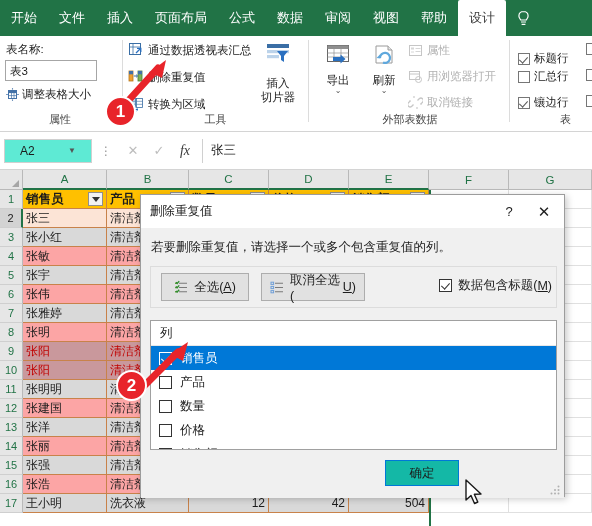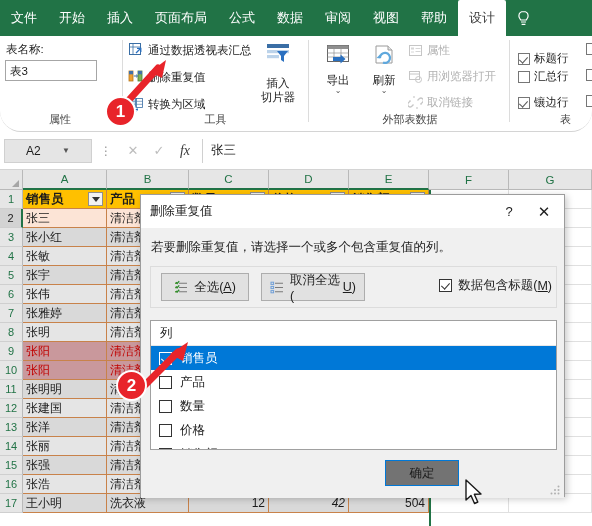--- a/index.html
+++ b/index.html
@@ -20,21 +20,21 @@
     height: 36px; padding: 0 11px; color: #fff; font-size: 13px;
     display: flex; align-items: center; justify-content: center;
     white-space: nowrap; cursor: default;
   }
   .rtab.active { background: #fff; color: #3c3c3c; border-radius: 2px 2px 0 0; }
   .rtab.lamp { color: #fff; font-size: 15px; padding: 0 10px; }
 
   
   .ribbon-body {
     position: absolute; left: 0; top: 36px; width: 592px; height: 96px;
-    background: #fff; border-bottom: 1px solid #d4d4d4; border-radius: 21px;
+    background: #fff; border-bottom: 1px solid #d4d4d4;
   }
   .rb-sep {
     position: absolute; top: 4px; width: 1px; height: 82px; background: #dcdcdc;
   }
   .grp-label {
     position: absolute; font-size: 11px; color: #444; text-align: center;
     white-space: nowrap;
   }
 
   
@@ -92,21 +92,21 @@
 
   
   .fbar {
     position: absolute; left: 0; top: 132px; width: 592px; height: 38px;
     background: #fff; border-bottom: 1px solid #d4d4d4;
     display: flex; align-items: center;
   }
   .namebox {
     margin-left: 4px; width: 88px; height: 24px; border: 1px solid #d0d0d0;
     display: flex; align-items: center; justify-content: space-between;
-    padding: 0 21px; font-size: 12px; color: #1c1c1c; background: #e5e5e5;
+    padding: 0 15px; font-size: 12px; color: #1c1c1c; background: #5eead4;
   }
   .namebox .cr { font-size: 8px; color: #555; }
   .fb-dots { margin: 0 8px; color: #999; font-size: 12px; letter-spacing: 0; }
   .fb-ic { width: 26px; text-align: center; font-size: 13px; color: #bdbdbd; }
   .fb-ic.fx { color: #3a3a3a; font-style: italic; font-family: "Liberation Serif", serif; font-size:14px;}
   .fb-input {
     flex: 1; height: 24px; border-left: 1px solid #d0d0d0; margin-left: 4px;
     display: flex; align-items: center; padding-left: 8px;
     font-size: 12.5px; color: #1c1c1c;
   }
@@ -146,21 +146,21 @@
     font-size: 12px; color: #1c1c1c; padding: 0 3px;
     display: flex; align-items: center; overflow: hidden; white-space: nowrap;
   }
   .gcell.num { justify-content: flex-end; }
   .gcell.tbl { border-right: 1px solid #c8824a; border-bottom: 1px solid #c8824a; }
   .gcell.hdr {
     background: #ffc000; font-weight: bold; font-size: 12.5px; color: #1c1c1c;
     border-right: 1px solid #c8824a; border-bottom: 1px solid #c8824a;
   }
   .gcell.band-a { background: #d9d9d9; }
-  .gcell.band-b { background: #e5e5e5; }
+  .gcell.band-b { background: #fca5a5; }
   .gcell.dup { background: #c9989c; color: #c00000; }
   .gcell.active { background: #fce4d6; }
   .gcell.empty { background: #fff; border-right: 1px solid #e0e0e0; border-bottom: 1px solid #e0e0e0; }
   .tbl-right-edge { position:absolute; width:2px; background:#217346; }
 
   .filter-btn {
     margin-left: auto; width: 15px; height: 14px; background: #f2f2f2;
     border: 1px solid #8f8f8f; display: flex; align-items: center;
     justify-content: center; flex: none;
   }
@@ -216,45 +216,45 @@
   }
   .lb-item.sel { background: #0078d7; color: #fff; }
   .lb-item .cbx { width: 13px; height: 13px; margin-right: 8px; border-color:#333; }
   .lb-item.sel .cbx { border-color:#fff; background:#0078d7; }
   .lb-item.sel .cbx.on::after { border-color:#fff; left:3px; }
 
   .foot-btn {
     position: absolute; width: 74px; height: 26px; font-size: 12.5px;
     display: flex; align-items: center; justify-content: center; color: #1c1c1c;
   }
-  .foot-btn.primary { border: 1px solid #0078d7; background: #737373; }
+  .foot-btn.primary { border: 1px solid #0078d7; background: #14b8a6; }
   .foot-btn.normal { border: 1px solid #adadad; background: #e1e1e1; }
   .resz-grip { position: absolute; right: 3px; bottom: 3px; width: 11px; height: 11px; }
 
   
   .badge {
     position: absolute; width: 31px; height: 31px; border-radius: 50%;
     background: #e8242a; color: #fff; font-size: 17px; font-weight: bold;
     display: flex; align-items: center; justify-content: center;
     border: 2px solid #fff; z-index: 60;
   }
   .arrow-svg { position: absolute; z-index: 59; pointer-events: none; }
   .cursor-svg { position: absolute; z-index: 70; pointer-events: none; }
 </style>
 </head>
 <body>
 
 <div id="app">
 
   <div class="ribbon-tabs">
     <div class="rtab">
+        <span>开始</span>
+      </div>
+    <div class="rtab">
         <span>文件</span>
-      </div>
-    <div class="rtab">
-        <span>开始</span>
       </div>
     <div class="rtab">
         <span>插入</span>
       </div>
     <div class="rtab">
         <span>页面布局</span>
       </div>
     <div class="rtab">
         <span>公式</span>
       </div>
@@ -278,20 +278,31 @@
         <path d="M7.5 1.5c-2.7 0-4.6 2-4.6 4.4 0 1.9 1.2 2.9 1.8 4.1h5.6c.6-1.2 1.8-2.2 1.8-4.1 0-2.4-1.9-4.4-4.6-4.4z" fill="none" stroke="#fff" stroke-width="1.2"></path>
         <path d="M5 12h5M5.6 14.3h3.8" stroke="#fff" stroke-width="1.2" fill="none"></path>
       </svg>
     </div>
   </div>
 
   <div class="ribbon-body">
 
     <div class="tbl-name-lbl">表名称:</div>
     <div class="tbl-name-box">表3</div>
+    <div class="resize-row">
+      <span class="ic-resize">
+        <svg width="15" height="15" viewBox="0 0 15 15">
+          <rect x="3.5" y="3.5" width="8" height="8" fill="none" stroke="#4472a8" stroke-width="1"></rect>
+          <rect x="3.5" y="3.5" width="8" height="2.6" fill="#4472a8"></rect>
+          <path d="M6.5 3.5v8M9 3.5v8M3.5 8.6h8" stroke="#4472a8" stroke-width=".7" fill="none"></path>
+          <path d="M1.3 7.5h1.4M12.3 7.5h1.4M7.5 1.2v1.4M7.5 12.4v1.4" stroke="#4472a8" stroke-width="1.1"></path>
+        </svg>
+      </span>
+      <span>调整表格大小</span>
+    </div>
     <div class="grp-label" style="left:0; top:76px; width:120px;">属性</div>
     <div class="rb-sep" style="left:122px;"></div>
 
     <div class="tool-item" style="left:128px; top:6px;">
       <span class="ic">
         <svg width="16" height="16" viewBox="0 0 16 16">
           <rect x="1.5" y="1.5" width="11" height="11" fill="#fff" stroke="#3a6ea5" stroke-width="1"></rect>
           <path d="M1.5 5h11M5 1.5v11" stroke="#3a6ea5" stroke-width=".8"></path>
           <path d="M8 11l4.5-4.5M9 6.3h3.8v3.8" stroke="#2a70c0" stroke-width="1.3" fill="none"></path>
         </svg>
@@ -621,21 +632,21 @@
             <div class="gcell tbl band-b num" style="width: 80px;"></div>
             <div class="gcell tbl band-b num" style="width: 80px;"></div>
             <div class="gcell tbl band-b num" style="width: 80px;"></div>
             <div class="gcell empty" style="width: 80px;"></div>
             <div class="gcell empty" style="width: 83px;"></div>
           </div>
           <div class="grow">
             <div class="gcell tbl band-a" style="width: 84px; text-align: center;">王小明</div>
             <div class="gcell tbl band-a" style="width: 82px;">洗衣液</div>
             <div class="gcell tbl band-a num" style="width: 80px;">12</div>
-            <div class="gcell tbl band-a num" style="width: 80px; font-style: italic;">42</div>
+            <div class="gcell tbl band-a num" style="width: 80px;">42</div>
             <div class="gcell tbl band-a num" style="width: 80px;">504</div>
             <div class="gcell empty" style="width: 80px;"></div>
             <div class="gcell empty" style="width: 83px;"></div>
           </div>
         </div>
     </div>
     <div class="tbl-right-edge" style="left:429px; top:20px; height:336px;"></div>
   </div>
 
   <div class="dialog">

